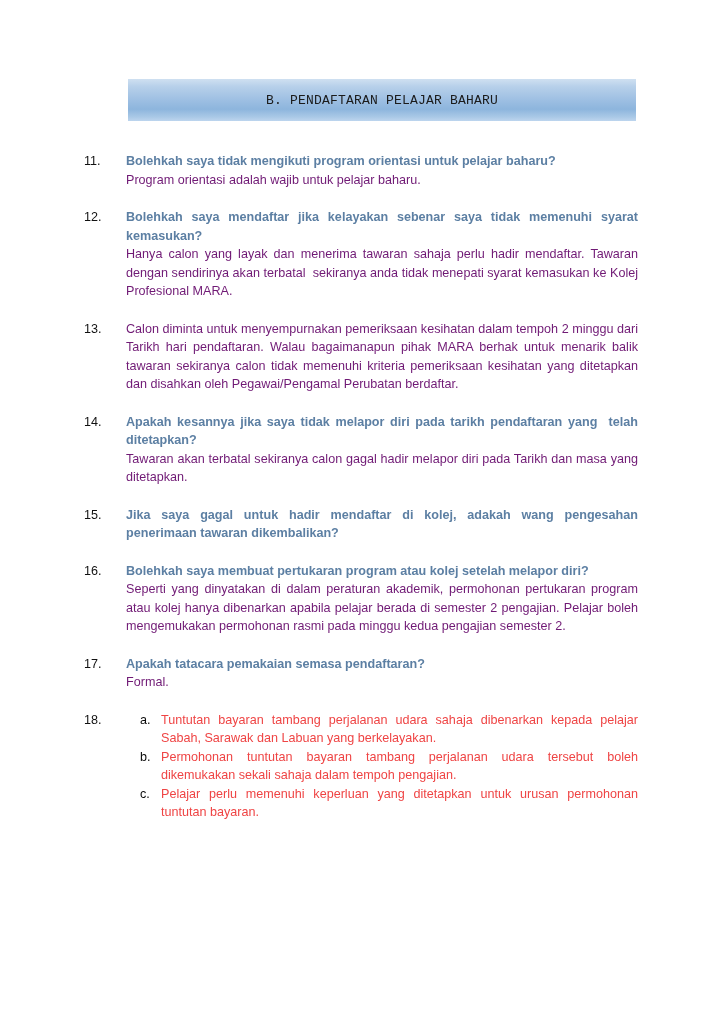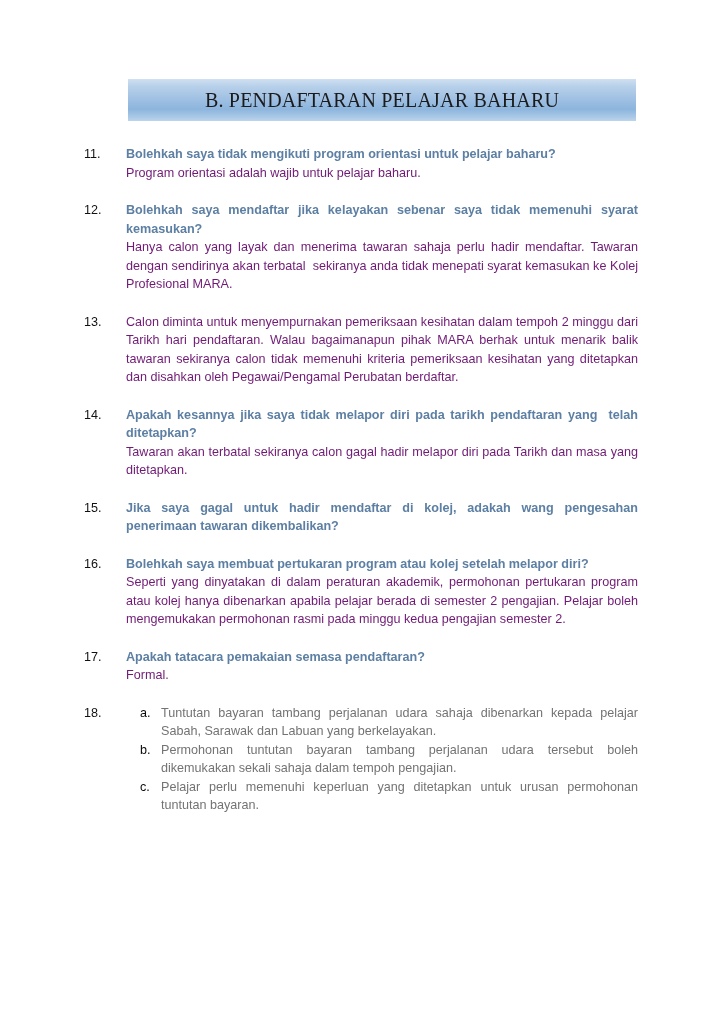--- a/index.html
+++ b/index.html
@@ -35,41 +35,42 @@
                 #b7d0ea 18%,
                 #9cbee2 52%,
                 #8db5dd 72%,
                 #a9c8e6 90%,
                 #bdd5ee 100%);
     display: flex;
     align-items: center;
     justify-content: center;
   }
   .section-banner-title {
-    font-size: 20px;
+    font-size: 13px;
     letter-spacing: 0.2px;
     color: #1b1b1b;
-    font-family: Liberation Serif, serif;
+    font-family: Liberation Mono, monospace;
     white-space: nowrap;
   }
 
   
   .faq-list {
     position: absolute;
     left: 0;
     top: 145px;
     width: 724px;
   }
 
   .faq-item {
     display: flex;
     align-items: flex-start;
     padding-left: 84px;
     padding-right: 86px;
     margin-bottom: 14px;
+    margin-top: 7px;
   }
 
   .faq-number {
     flex: 0 0 auto;
     width: 42px;
     font-size: 12.6px;
     line-height: 18.5px;
     color: #111111;
     text-align: left;
     padding-top: 0px;
@@ -129,21 +130,21 @@
     width: 21px;
     font-size: 12.6px;
     line-height: 18.5px;
     color: #0b0b0b;
   }
   .sub-text {
     flex: 1 1 auto;
     min-width: 0;
     font-size: 12.6px;
     line-height: 18.5px;
-    color: #737373;
+    color: #ef4444;
     text-align: justify;
     text-justify: inter-word;
     white-space: pre-wrap;
   }
 
   .gap-lg { margin-bottom: 19px; }
 </style>
 </head>
 <body>
 

